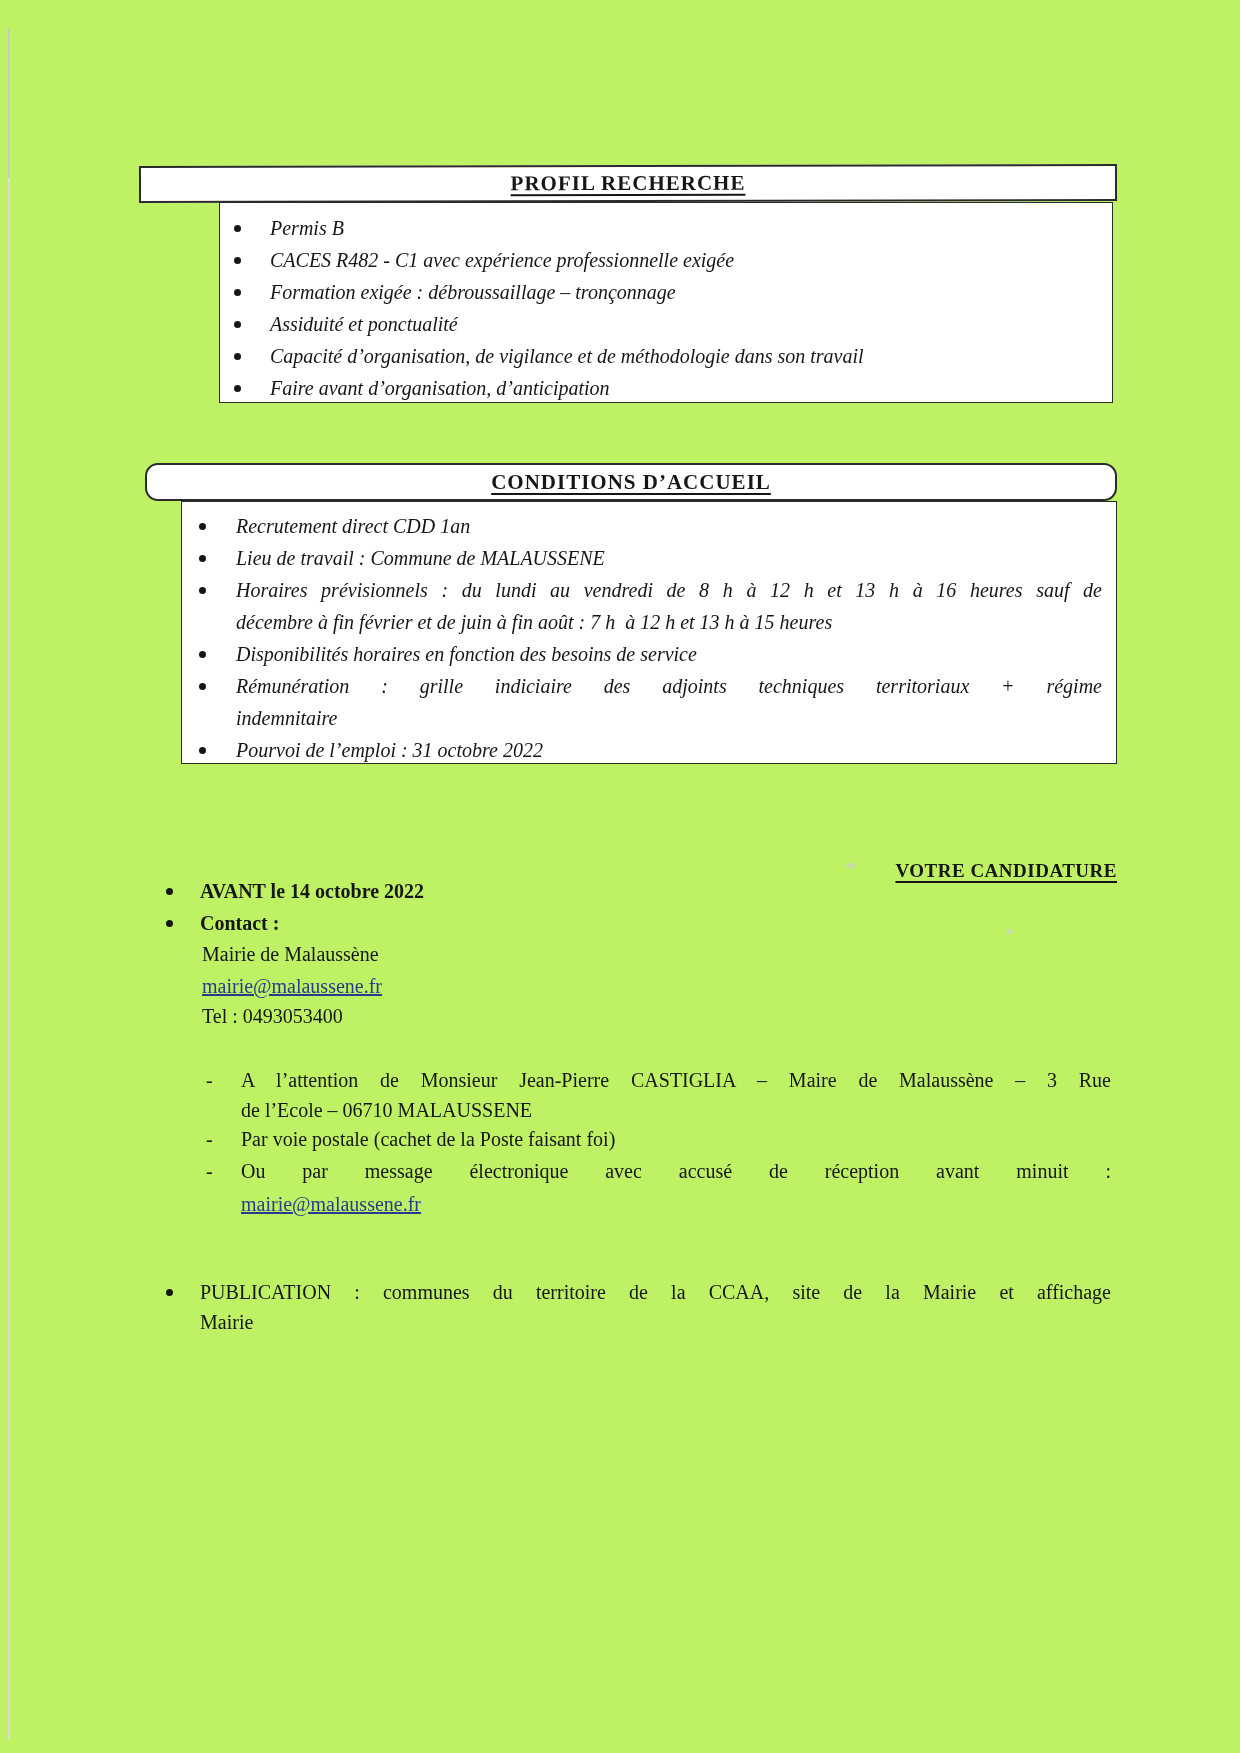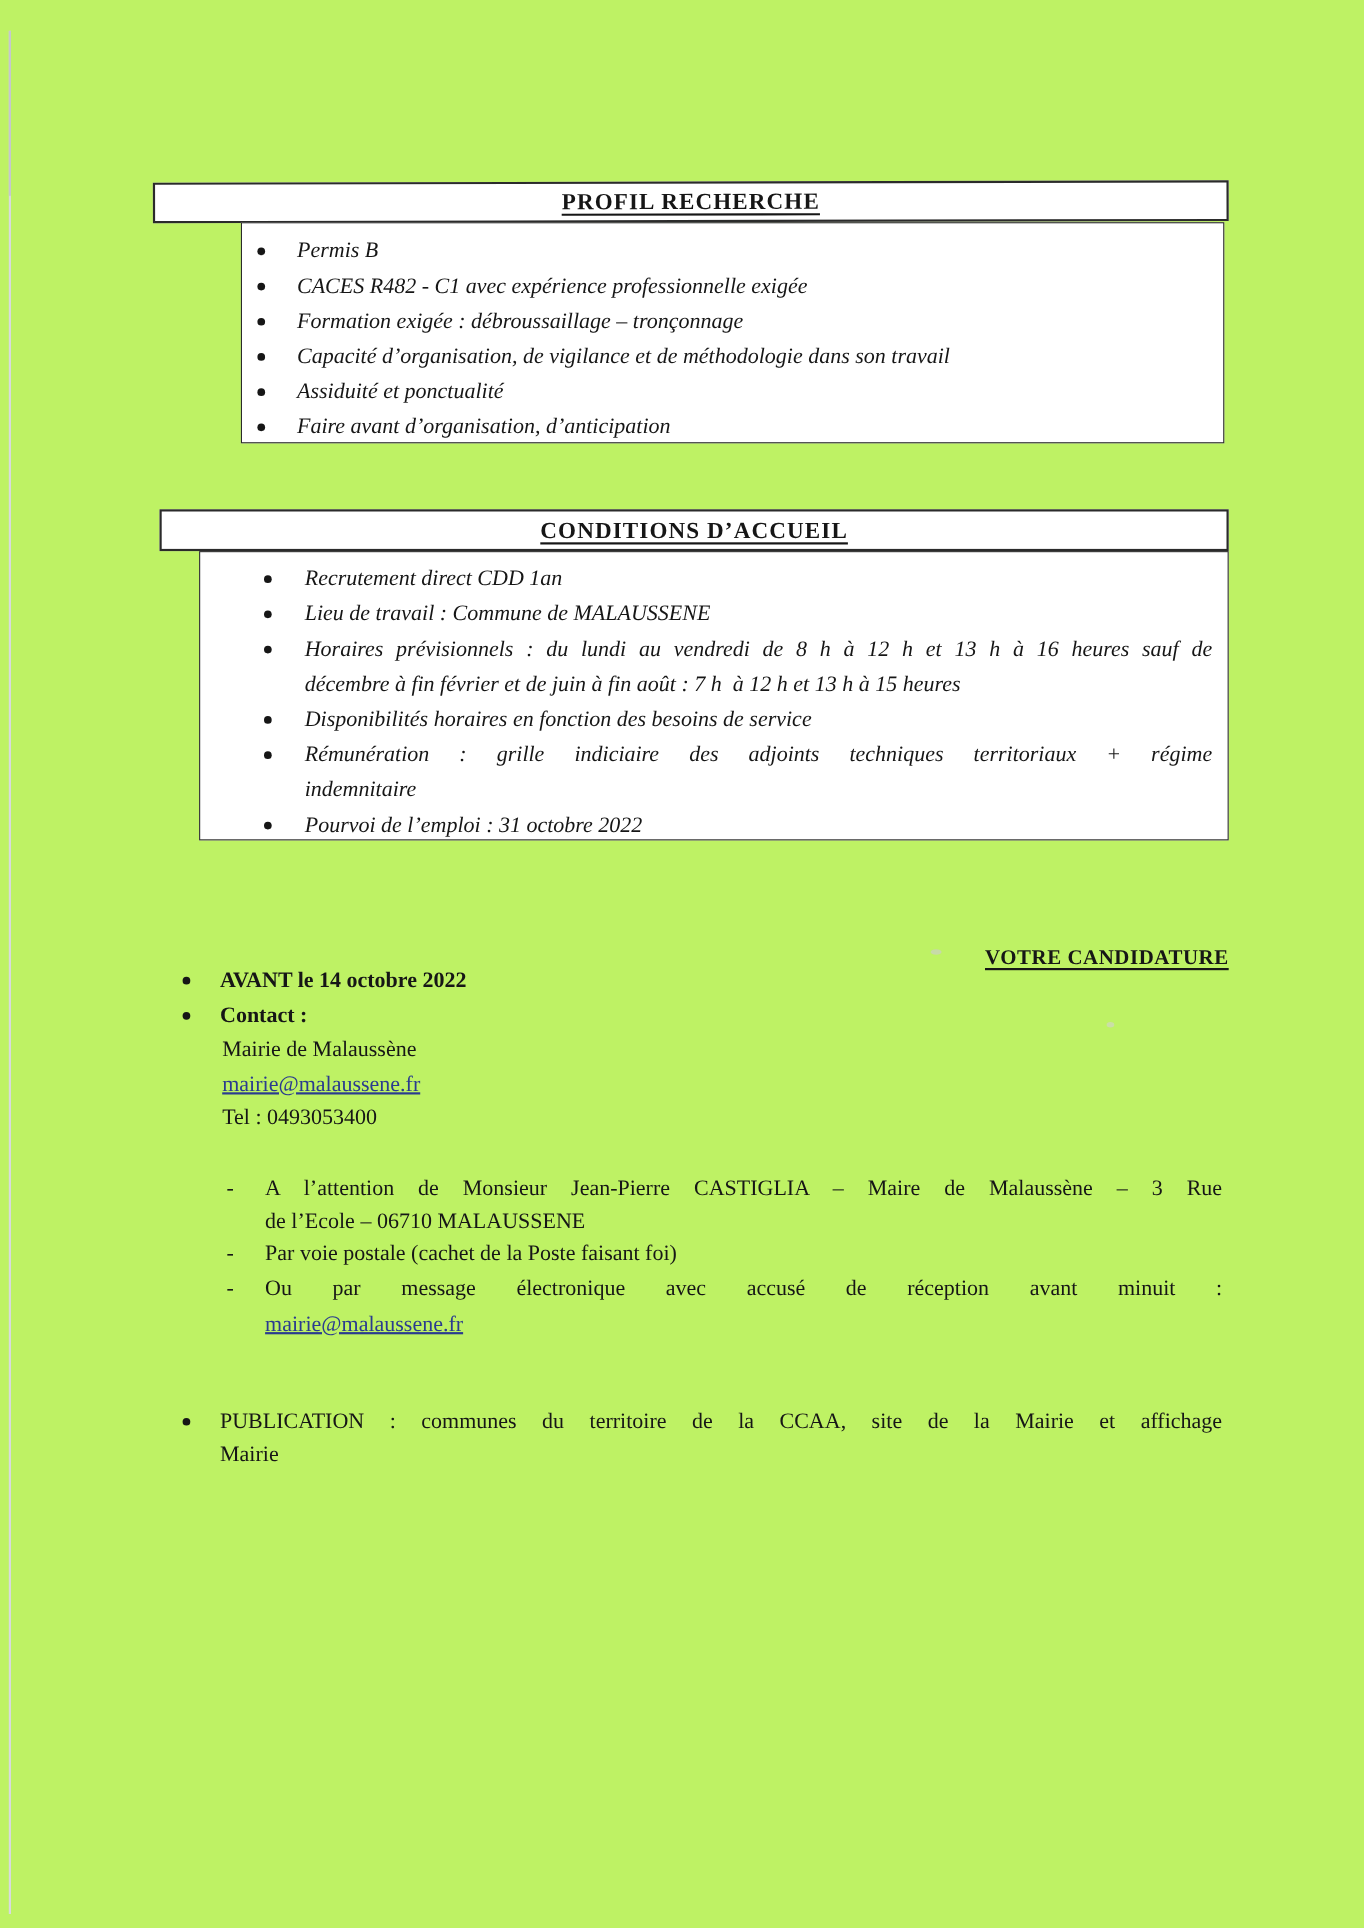--- a/index.html
+++ b/index.html
@@ -60,30 +60,30 @@
   <div class="speck2"></div>
 
   <div class="box hdr" style="left:139px;top:165px;width:978px;height:37px;transform:rotate(-0.12deg);">
     <span class="hdr-title">PROFIL RECHERCHE</span>
   </div>
   <div class="box content" style="left:219px;top:202px;width:894px;height:201px;">
     <ul class="blist profil-list">
       <li class="bi"><span class="dot"></span><span>Permis B</span></li>
       <li class="bi"><span class="dot"></span><span>CACES R482 - C1 avec expérience professionnelle exigée</span></li>
       <li class="bi"><span class="dot"></span><span>Formation exigée : débroussaillage – tronçonnage</span></li>
+      <li class="bi"><span class="dot"></span><span>Assiduité et ponctualité</span></li>
       <li class="bi"><span class="dot"></span><span>Capacité d’organisation, de vigilance et de méthodologie dans son travail</span></li>
-      <li class="bi"><span class="dot"></span><span>Assiduité et ponctualité</span></li>
       <li class="bi"><span class="dot"></span><span>Faire avant d’organisation, d’anticipation</span></li>
     </ul>
   </div>
 
-  <div class="box hdr" style="left:145px;top:463px;width:972px;height:38px;">
+  <div class="box hdr" style="left:145px;top:463px;width:972px;height:38px;border-radius:13px;">
     <span class="hdr-title">CONDITIONS D’ACCUEIL</span>
   </div>
-  <div class="box content" style="left:181px;top:501px;width:936px;height:263px;padding-left:41px;">
+  <div class="box content" style="left:181px;top:501px;width:936px;height:263px;">
     <ul class="blist cond-list">
       <li class="bi">
           <span class="dot"></span>
           <span class="nline">Recrutement direct CDD 1an</span>
         </li>
       <li class="bi">
           <span class="dot"></span>
           <span class="nline">Lieu de travail : Commune de MALAUSSENE</span>
         </li>
       <li class="bi">

